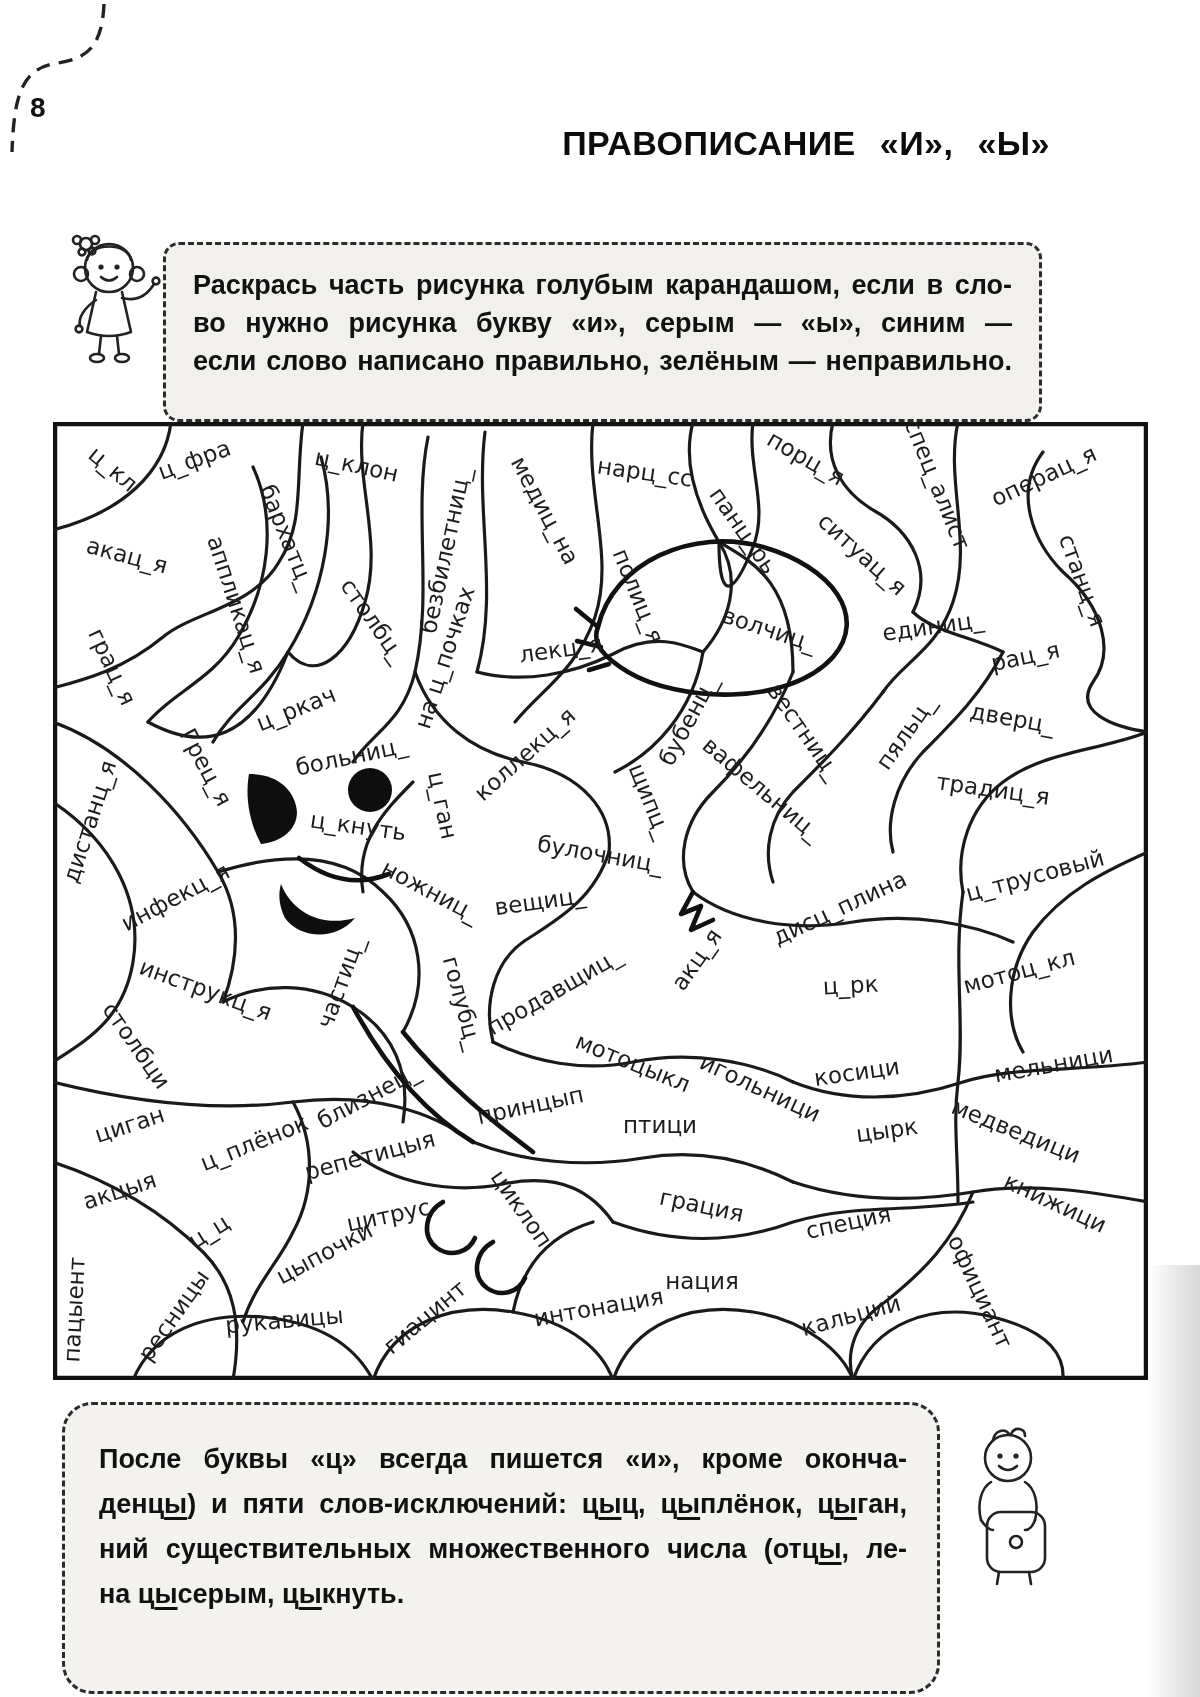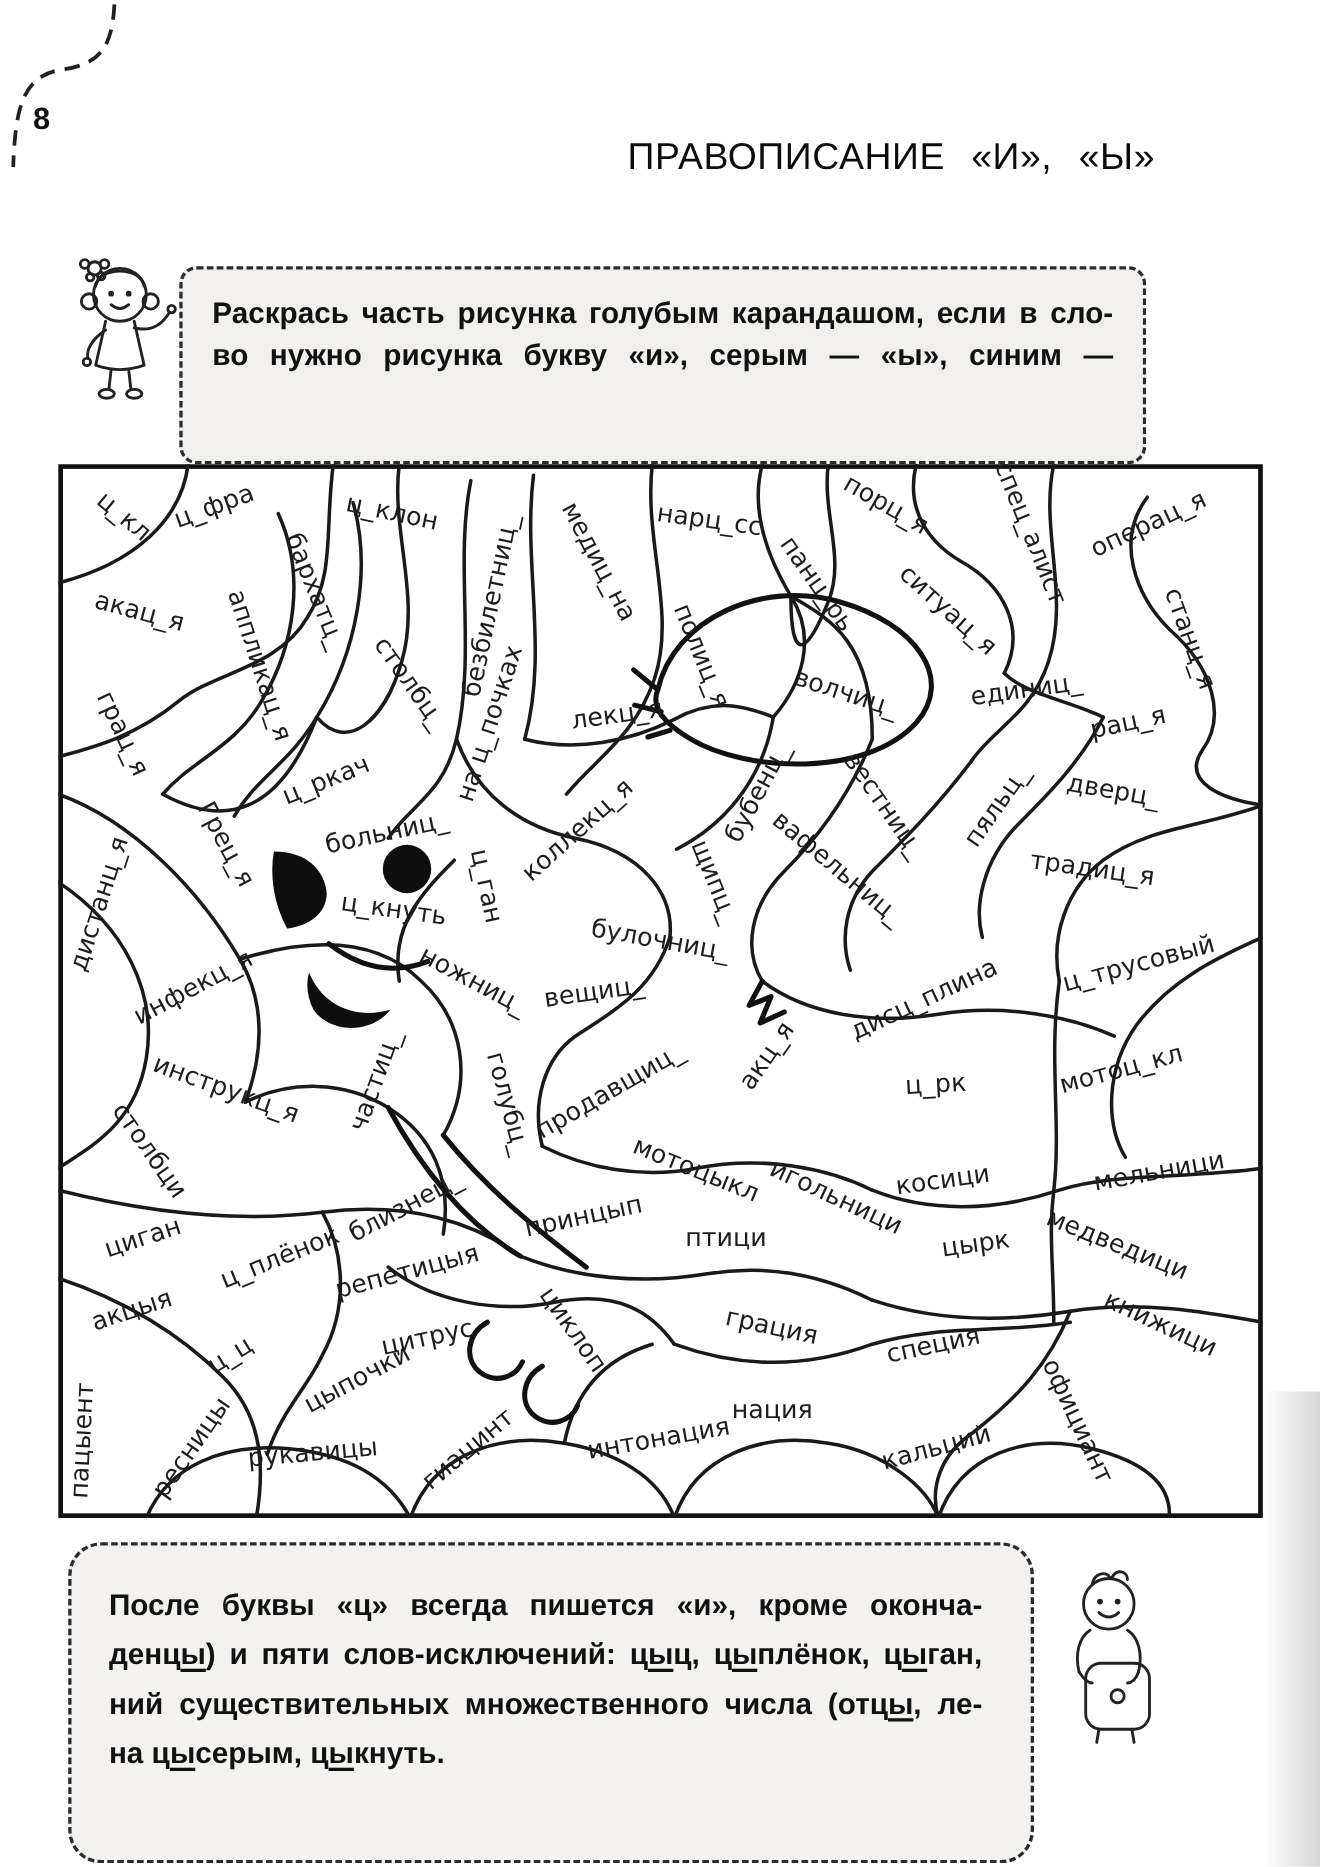--- a/index.html
+++ b/index.html
@@ -1,29 +1,29 @@
 <!DOCTYPE html>
 <html><head>
 <meta charset="utf-8">
 <style>
   html,body{margin:0;padding:0;}
   body{width:1200px;height:1697px;position:relative;background:#ffffff;
        font-family:"Liberation Sans",sans-serif;color:#111;overflow:hidden;}
   .page-num{position:absolute;left:30px;top:92px;font-size:28px;font-weight:bold;}
   .corner-dash{position:absolute;left:0;top:0;width:170px;height:170px;}
   .corner-dash path{stroke:#222;stroke-width:3.4;fill:none;stroke-dasharray:14 9;stroke-linecap:butt;}
-  .title{position:absolute;top:120px;right:150px;text-align:left;font-weight:normal;
+  .title{position:absolute;top:120px;right:150px;text-align:left;font-weight:bold;
          font-size:34px;line-height:47px;color:#0c0c0c;word-spacing:14px;letter-spacing:.5px;}
   .instr-box{position:absolute;left:163px;top:242px;width:879px;height:180px;box-sizing:border-box;
              border:3.5px dashed #2b2b2b;border-radius:16px;background:#f1f0ed;padding:21px 27px 0 27px;}
   .instr-box .jline{font-size:27px;font-weight:bold;line-height:38px;}
   .jline{text-align:justify;}
   .jline.stretch{text-align-last:justify;}
   .note-box{position:absolute;left:62px;top:1402px;width:878px;height:292px;box-sizing:border-box;
-            border:3.5px dashed #2b2b2b;border-radius:30px;background:#f3f2ef;padding:32px 44px 0 34px;}
+            border:3.5px dashed #2b2b2b;border-radius:30px;background:#f3f2ef;padding:32px 30px 0 34px;}
   .note-box .jline{font-size:27px;font-weight:bold;line-height:45px;}
   .u{text-decoration:underline;text-decoration-thickness:2.5px;text-underline-offset:4px;}
   .figure{position:absolute;}
   .figure path,.figure circle,.figure ellipse,.figure rect{stroke:#222;stroke-width:2.6;fill:none;
             stroke-linecap:round;stroke-linejoin:round;}
   .figure .fill{fill:#222;stroke:none;}
   .puzzle{position:absolute;left:53px;top:422px;width:1095px;height:958px;}
   .puzzle svg{display:block;}
   .seg{stroke:#1a1a1a;stroke-width:3.2;fill:none;stroke-linecap:round;stroke-linejoin:round;}
   .dog{stroke:#111;stroke-width:4.6;fill:none;stroke-linecap:round;stroke-linejoin:round;}
@@ -65,20 +65,21 @@
     <circle cx="110" cy="55" r="3.4"></circle>
   <path d="M55,110 L53,128 M71,110 L73,128"></path>
   <ellipse cx="51" cy="132" rx="7" ry="4"></ellipse>
     <ellipse cx="76" cy="132" rx="7" ry="4"></ellipse>
 </svg>
 
 <div class="instr-box">
   <div id="instruction-lines">
       <div class="jline stretch">Раскрась часть рисунка голубым карандашом, если в сло-</div>
       <div class="jline stretch">во нужно рисунка букву «и», серым — «ы», синим —</div>
+      <div class="jline stretch">если слово написано правильно, зелёным — неправильно.</div>
     </div>
 </div>
 
 <div class="puzzle">
 <svg viewBox="0 0 1095 958" width="1095" height="958">
   <rect class="frame" x="2" y="2" width="1091" height="954"></rect>
   <g>
     <path class="seg" d="M118,0 C112,50 70,90 0,108"></path>
     <path class="seg" d="M250,0 C242,60 252,100 226,140 C200,185 140,190 110,215 C70,248 30,258 0,266"></path>
     <path class="seg" d="M200,45 C225,100 215,165 185,215 C160,258 120,270 95,300"></path>

